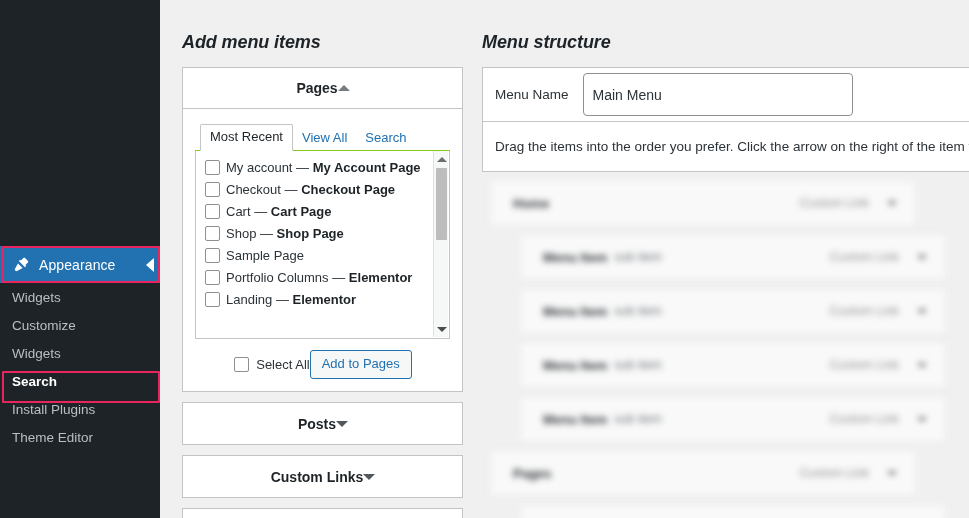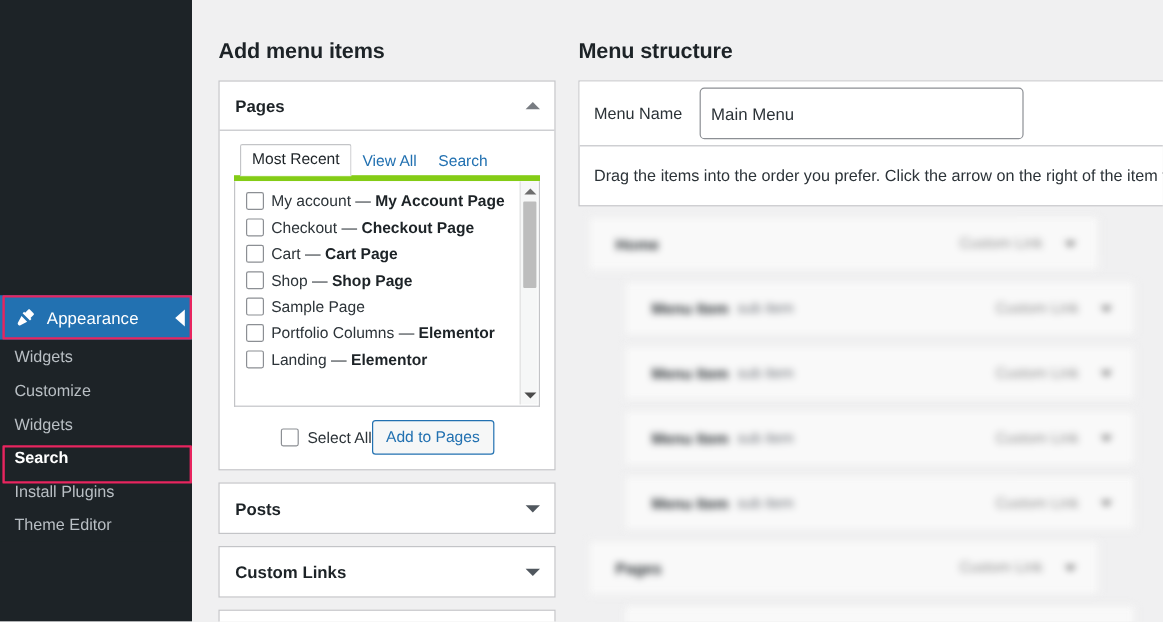--- a/index.html
+++ b/index.html
@@ -82,28 +82,29 @@
     position: absolute;
     left: 182px; top: 0;
     width: 281px; height: 518px;
   }
   .page-h2 {
     font-size: 18px;
     font-weight: bold;
     color: #1d2327;
     margin: 32px 0 14px 0;
     letter-spacing: -.1px;
+    font-style: italic;
   }
   .postbox {
     background: #fff;
     border: 1px solid #c3c4c7;
     margin-bottom: 10px;
   }
   .postbox-header {
-    display: flex; align-items: center; justify-content: space-between;
+    display: flex; align-items: center; justify-content: center;
     height: 41px;
     padding: 0 12px 0 13px;
     border-bottom: 1px solid #c3c4c7;
   }
   .postbox-header.no-border { border-bottom: none; }
   .postbox-title {
     font-size: 14px;
     font-weight: bold;
     color: #1d2327;
   }
@@ -113,21 +114,21 @@
     border-right: 6px solid transparent;
   }
   .tri-up   { border-bottom: 6px solid #787c82; }
   .tri-down { border-top: 6px solid #50575e; }
 
   .postbox-body { padding: 10px 12px 0 12px; }
 
   
   .tabs {
     display: flex; align-items: flex-end;
-    border-bottom: 5px solid #84cc16;
+    border-bottom: 1px solid #84cc16;
     margin: 5px 0 0 0;
     padding-left: 5px;
     height: 27px;
   }
   .tab {
     font-size: 13px;
     padding: 4px 9px 5px 9px;
     color: #2271b1;
     line-height: 16px;
     position: relative;

